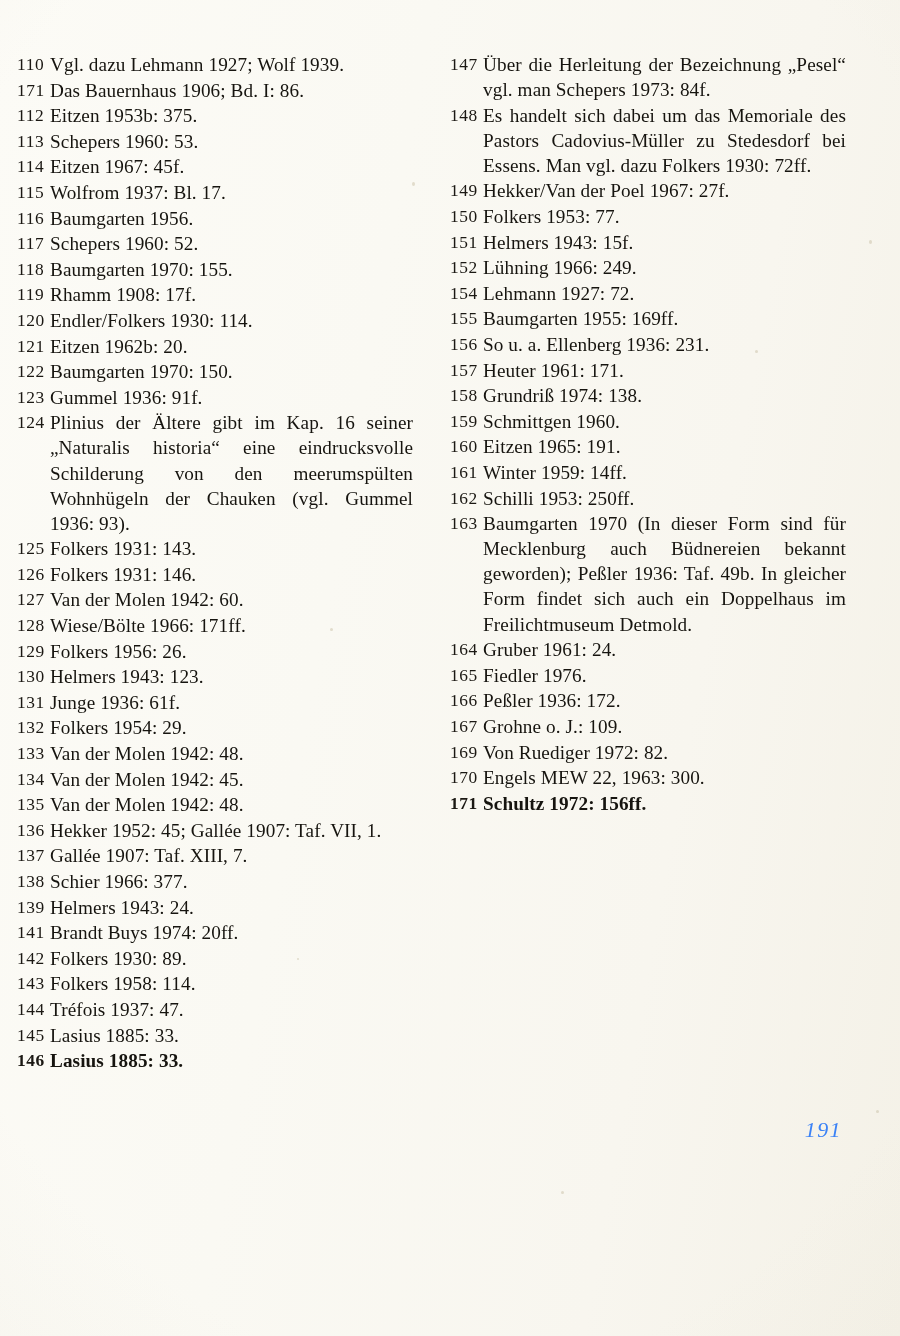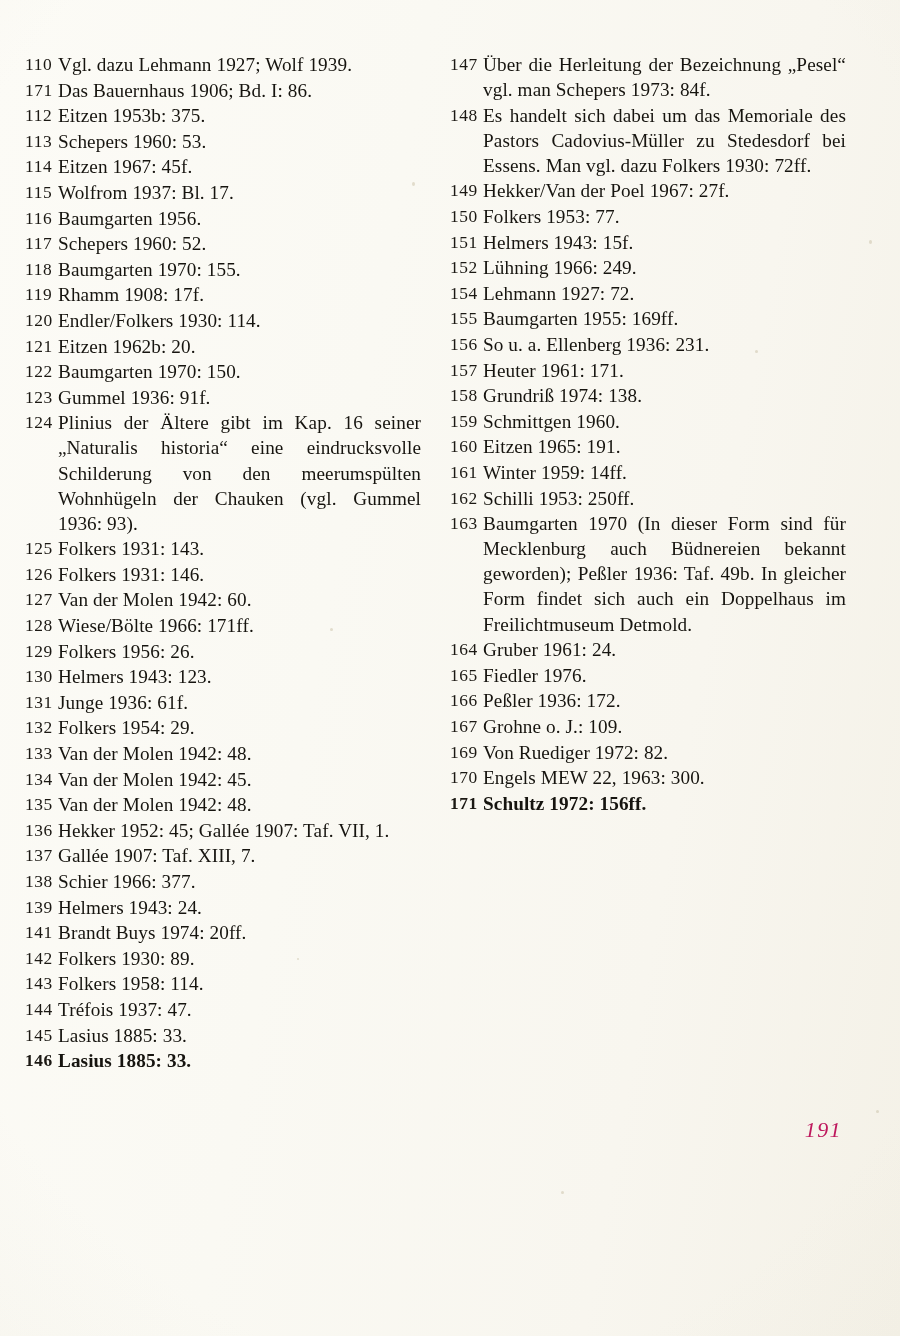--- a/index.html
+++ b/index.html
@@ -29,21 +29,21 @@
   #columns {
     position: absolute;
     top: 52px;
     left: 0;
     width: 900px;
   }
   .column {
     position: absolute;
     top: 0;
   }
-  #col-left  { left: 25px;  width: 396px; }
+  #col-left  { left: 17px;  width: 396px; }
   #col-right { left: 450px; width: 396px; }
 
   .note {
     position: relative;
     padding-left: 33px;
     margin: 0 0 0.5px 0;
     font-size: 19.2px;
     line-height: 25.1px;
     color: #16140f;
     text-align: justify;
@@ -78,21 +78,21 @@
 
   #page-number {
     position: absolute;
     left: 0;
     top: 1117px;
     width: 842px;
     text-align: right;
     font-style: italic;
     font-size: 22px;
     letter-spacing: 1.4px;
-    color: #be185d;
+    color: #3b82f6;
     font-variant-numeric: oldstyle-nums;
     -webkit-font-feature-settings: "onum" 1;
     font-feature-settings: "onum" 1;
   }
 
   
   .speck {
     position: absolute;
     background: #c9bfa6;
     border-radius: 50%;

